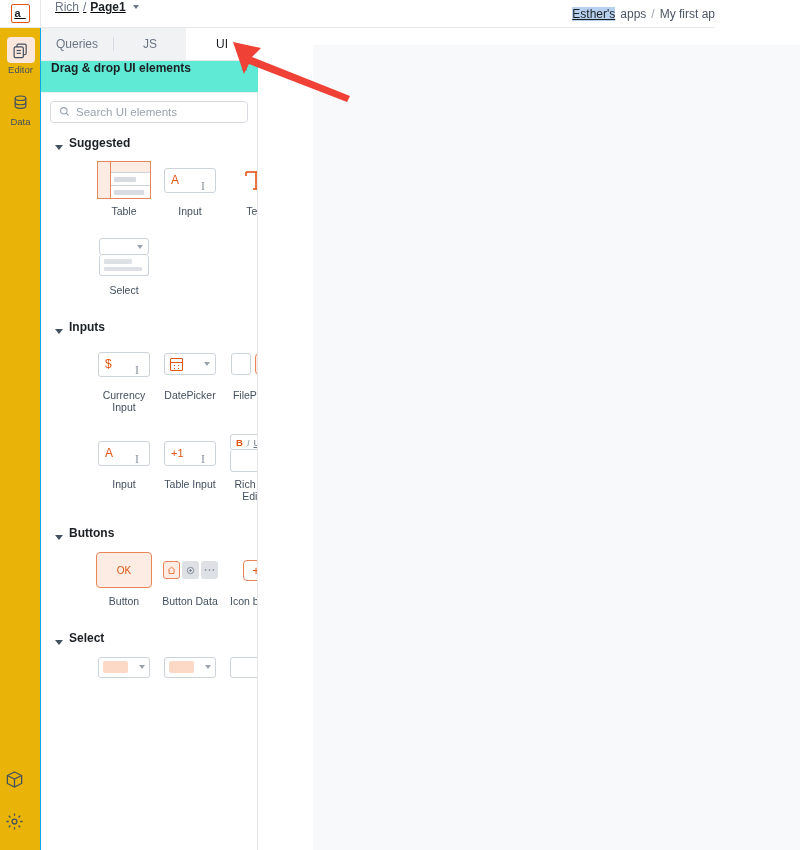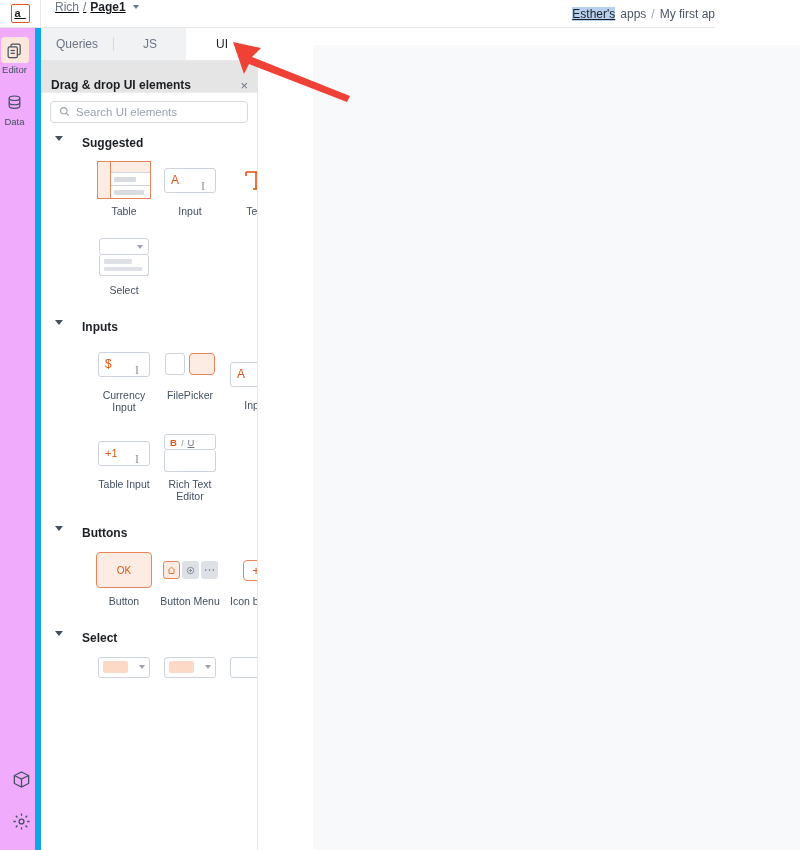--- a/index.html
+++ b/index.html
@@ -41,22 +41,22 @@
     position: absolute; right: 0px; top: 0; height: 27px;
     display: flex; align-items: center; gap: 5px;
     font-size: 12px; color: #4c5664; white-space: nowrap;
   }
   .bc-sel { background: #b8d0ef; color: #1c2024; text-decoration: underline; }
   .bc-sep { color: #9aa3af; }
 
   
   .rail {
     position: absolute; left: 0; top: 28px; width: 41px; height: 822px;
-    background: #f0abfc; border-right: 6px solid #0ea5e9;
-    display: flex; flex-direction: column; align-items: flex-end;
+    background: #eab308; border-right: 1px solid #0ea5e9;
+    display: flex; flex-direction: column; align-items: flex-start;
   }
   .rail-item {
     width: 41px; padding-top: 9px; padding-bottom: 5px;
     display: flex; flex-direction: column; align-items: center; gap: 2px;
     cursor: pointer;
   }
   .rail-ico {
     width: 28px; height: 26px; border-radius: 4px;
     display: flex; align-items: center; justify-content: center;
   }
@@ -74,42 +74,42 @@
   .tab {
     flex: 1; display: flex; align-items: center; justify-content: center;
     font-size: 12px; color: #6a7585; cursor: pointer; position: relative;
   }
   .tab.active { background: #fff; color: #1c2024; }
   .tab-div { width: 1px; height: 14px; background: #d7dae0; align-self: center; }
 
   
   .panel-hdr {
     position: absolute; left: 41px; top: 61px; width: 217px; height: 32px;
-    background: #e5e5e5; display: flex; align-items: flex-end; padding: 0 10px;
+    background: #5eead4; display: flex; align-items: flex-start; padding: 0 10px;
     border-bottom: 1px solid #ededf0;
   }
   .panel-hdr-title { font-size: 12px; font-weight: bold; color: #1c2024; flex: 1; }
   .close-x { font-size: 13px; color: #6a7585; cursor: pointer; line-height: 1; }
 
   
   .panel {
     position: absolute; left: 41px; top: 93px; width: 217px; height: 757px;
     background: #fff; border-right: 1px solid #e8e8eb;
     overflow: hidden;
   }
   .searchwrap { padding: 8px 9px 4px 9px; }
   .searchbox {
     height: 22px; border: 1px solid #d7dae0; border-radius: 4px;
     display: flex; align-items: center; gap: 6px; padding: 0 8px;
   }
   .searchbox .q { font-size: 10px; color: #9aa3af; }
   .searchbox .ph { font-size: 11.5px; color: #9aa3af; }
 
   .section-hdr {
-    display: flex; align-items: flex-start; gap: 19px;
+    display: flex; align-items: flex-end; gap: 6px;
     padding: 9px 9px 4px 14px; cursor: pointer;
   }
   .section-hdr .cv {
     width: 0; height: 0;
     border-left: 4px solid transparent; border-right: 4px solid transparent;
     border-top: 5px solid #43505f;
   }
   .section-hdr .st { font-size: 12px; font-weight: bold; color: #1c2024; }
 
   .grid {
@@ -366,20 +366,29 @@
       <div class="cell">
         <div class="cell-art">
           <div class="bx art-input">
             <span class="ltr">$</span>
             <span class="caret" style="left:36px;top:10px;">I</span>
           </div>
         </div>
         <div class="cell-lbl">Currency Input</div>
       </div>
 
+      <div class="cell">
+        <div class="cell-art">
+          <div class="bx art-date">
+            <span class="cal"></span>
+            <span class="cv-sm"></span>
+          </div>
+        </div>
+        <div class="cell-lbl">DatePicker</div>
+      </div>
 
       <div class="cell">
         <div class="cell-art">
           <div class="art-file">
             <span class="bx lbox"></span>
             <span class="ob cbtn">
               
             </span>
           </div>
         </div>
@@ -451,21 +460,21 @@
             </span>
             <span class="bg-seg off">
               <svg width="11" height="4" viewBox="0 0 20 6" fill="#6a7585">
                 <circle cx="3" cy="3" r="1.5"></circle>
                   <circle cx="10" cy="3" r="1.5"></circle>
                   <circle cx="17" cy="3" r="1.5"></circle>
               </svg>
             </span>
           </div>
         </div>
-        <div class="cell-lbl">Button Menu</div>
+        <div class="cell-lbl">Button Data</div>
       </div>
 
       <div class="cell">
         <div class="cell-art">
           <div class="ob btn-icon" style="background:#fff">+</div>
         </div>
         <div class="cell-lbl">Icon button</div>
       </div>
 
     </div>

